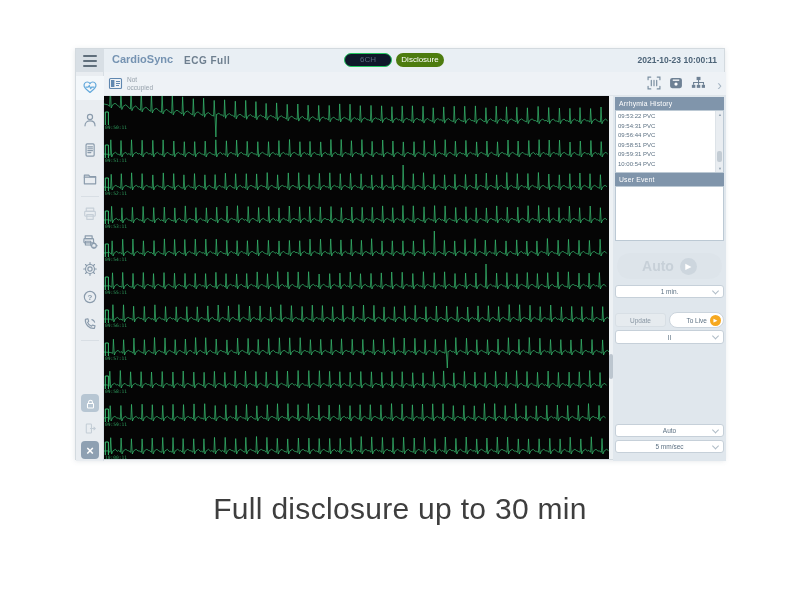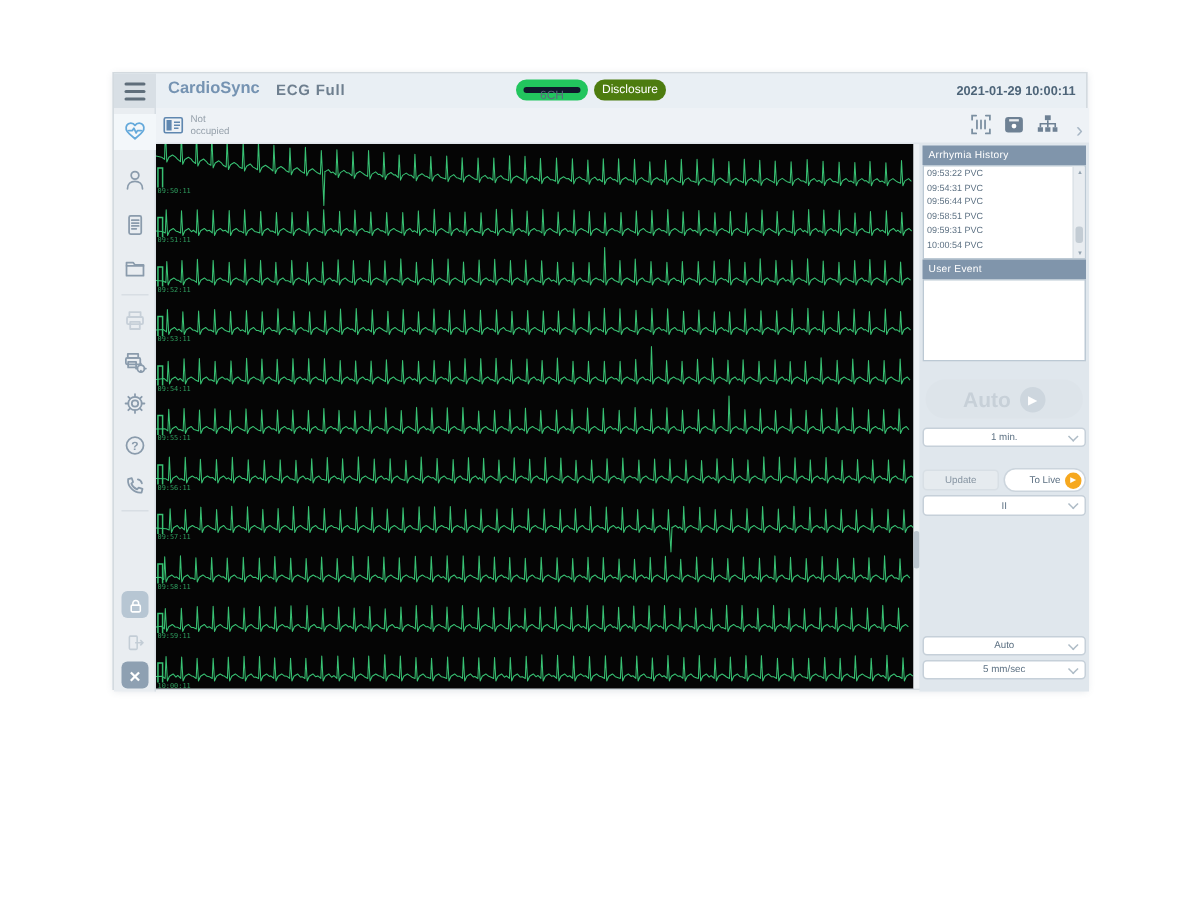--- a/index.html
+++ b/index.html
@@ -10,21 +10,21 @@
           box-shadow:0 1px 5px rgba(70,90,110,.15);}
   
   .titlebar{position:absolute;left:0;top:0;width:100%;height:23px;background:#e9eff4;border-bottom:1px solid #dde4ea;}
   .hamburger{position:absolute;left:0;top:0;width:28px;height:23px;background:#d8dfe5;
              display:flex;flex-direction:column;justify-content:center;align-items:center;gap:3px;cursor:pointer;}
   .hamburger span{display:block;width:14px;height:2px;background:#5f6e7b;border-radius:1px;}
   .brand{position:absolute;left:36px;top:4px;font-size:11px;font-weight:bold;color:#7593b2;}
   .apptitle{position:absolute;left:108px;top:6px;font-size:10px;font-weight:bold;color:#6e7f8f;letter-spacing:.5px;}
   .pill{position:absolute;top:4px;height:14px;border-radius:8px;font-size:8px;line-height:12px;
         text-align:center;box-sizing:border-box;padding:0;border:none;font-family:inherit;}
-  .pill.outline{left:268px;width:48px;background:#0f172a;border:5px solid #22c55e;color:#5a6c7e;}
+  .pill.outline{left:268px;width:48px;background:#0f172a;border:1px solid #22c55e;color:#5a6c7e;}
   .pill.filled{left:320px;width:48px;background:#4d7c0f;color:#ffffff;}
   .datetime{position:absolute;right:7px;top:6px;font-size:8.5px;font-weight:bold;color:#4d6478;}
   
   .sidebar{position:absolute;left:0;top:23px;width:28px;height:389px;background:#e9edf1;border-right:1px solid #d7dee4;box-sizing:border-box;}
   .sbi{position:absolute;left:0;width:28px;height:24px;display:flex;align-items:center;justify-content:center;cursor:pointer;}
   .sbi svg{stroke:#8a9bac;fill:none;stroke-width:1.1;stroke-linecap:round;stroke-linejoin:round;}
   .sbi.active{background:#f3f7fa;}
   .sbi.active svg{stroke:#64a9db;}
   .sbi.disabled svg{stroke:#c6cfd8;}
   .sbdiv{position:absolute;left:5px;width:18px;height:1px;background:#d8dee4;}
@@ -86,21 +86,21 @@
     <div class="titlebar">
       <div class="hamburger">
           <span></span>
           <span></span>
           <span></span>
         </div>
       <div class="brand">CardioSync</div>
       <div class="apptitle">ECG Full</div>
       <button class="pill outline">6CH</button>
       <button class="pill filled">Disclosure</button>
-      <div class="datetime">2021-01-29 10:00:11</div>
+      <div class="datetime">2021-10-23 10:00:11</div>
     </div>
 
     <div class="sidebar">
       <div class="sbi active" style="top:4px">
         <svg width="16" height="16" viewBox="0 0 15 15">
           <path d="M7.5 3.4 C6.3 1.3 3.4 1.5 2.4 3.3 C1.4 5.1 2.2 7.1 4 8.7 L7.5 11.7 L11 8.7 C12.8 7.1 13.6 5.1 12.6 3.3 C11.6 1.5 8.7 1.3 7.5 3.4 Z"></path>
           <path d="M3.6 6.6 H5.9 L6.8 5.1 L8.2 8.1 L9 6.6 H11.4"></path>
         </svg>
       </div>
       <div class="sbi" style="top:36px">
@@ -294,13 +294,14 @@
 
       <div class="dd gain">
         <span>Auto</span><span class="cv"></span>
       </div>
       <div class="dd speed">
         <span>5 mm/sec</span><span class="cv"></span>
       </div>
     </div>
   </div>
 
+  <div class="caption">Full disclosure up to 30 min</div>
 </div>
 
 </body></html>

